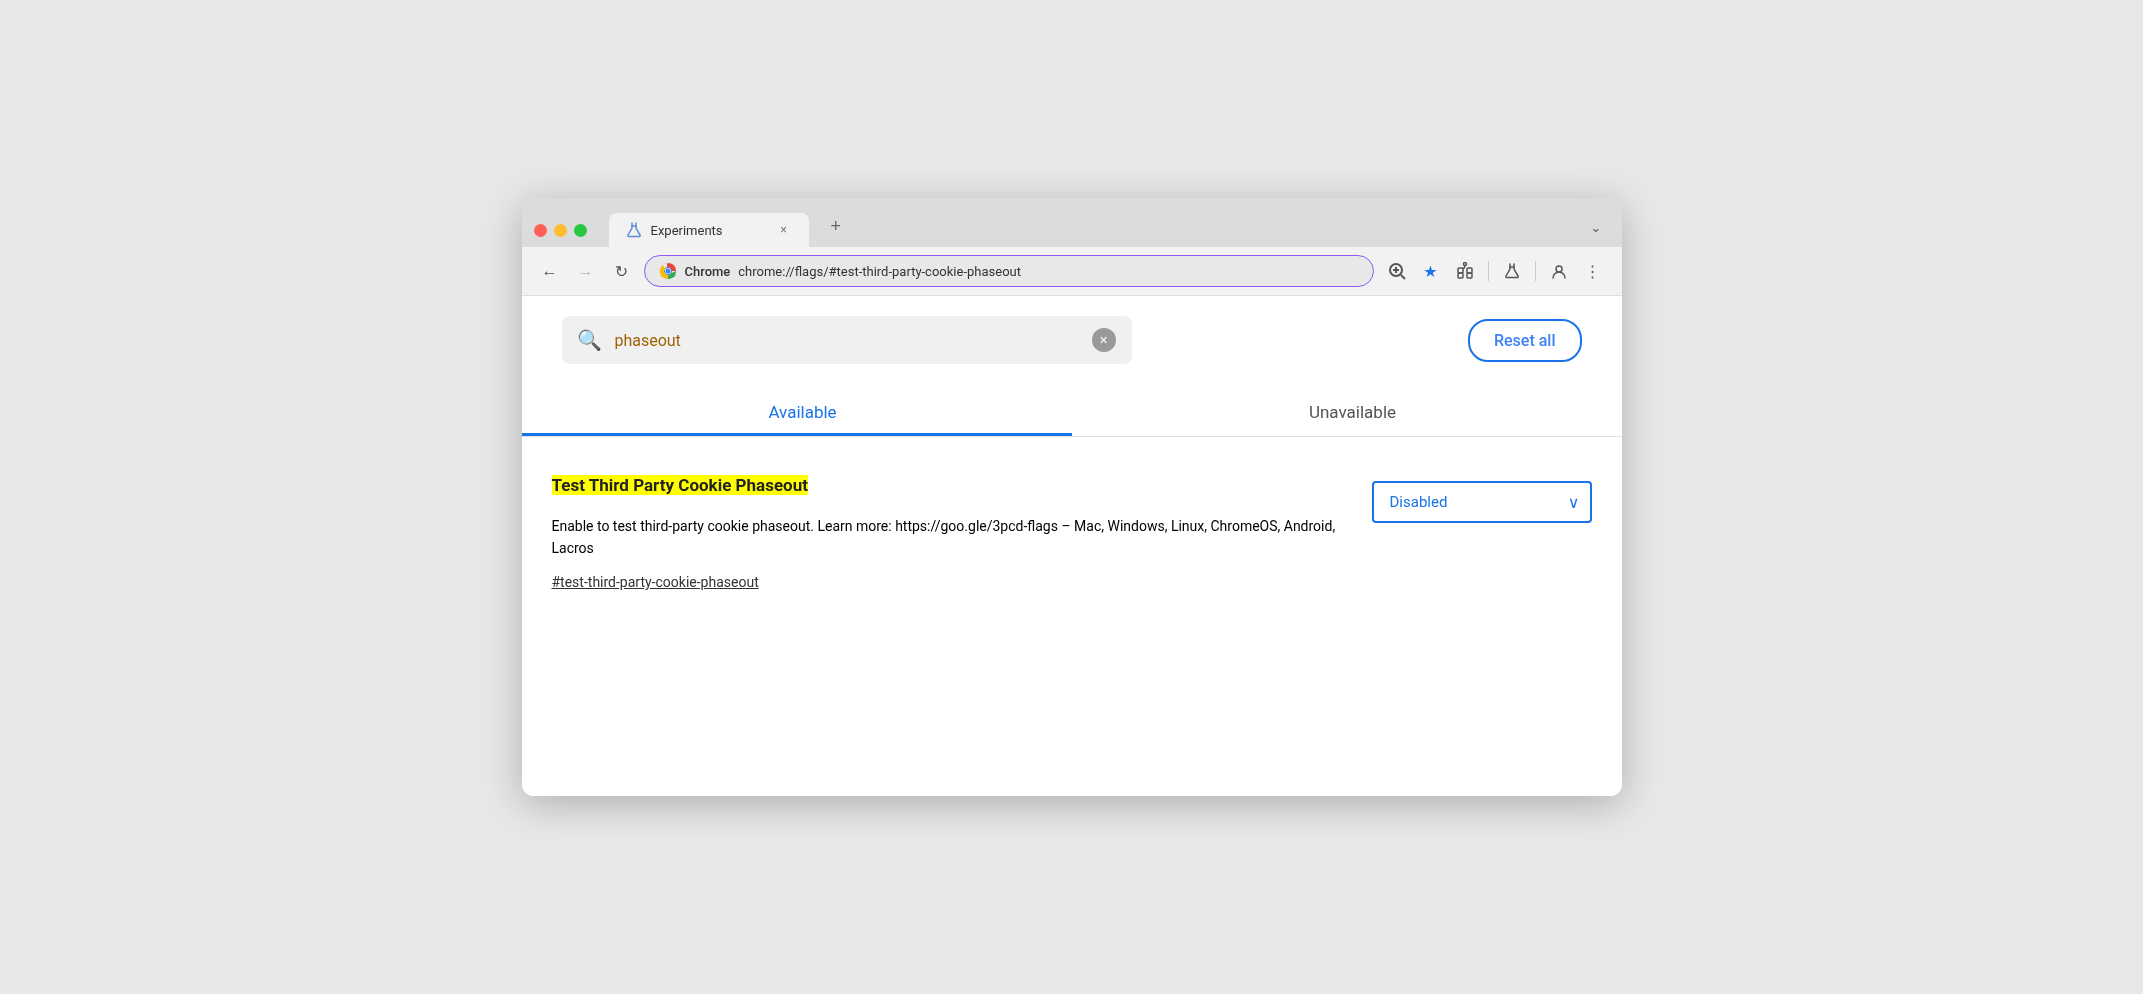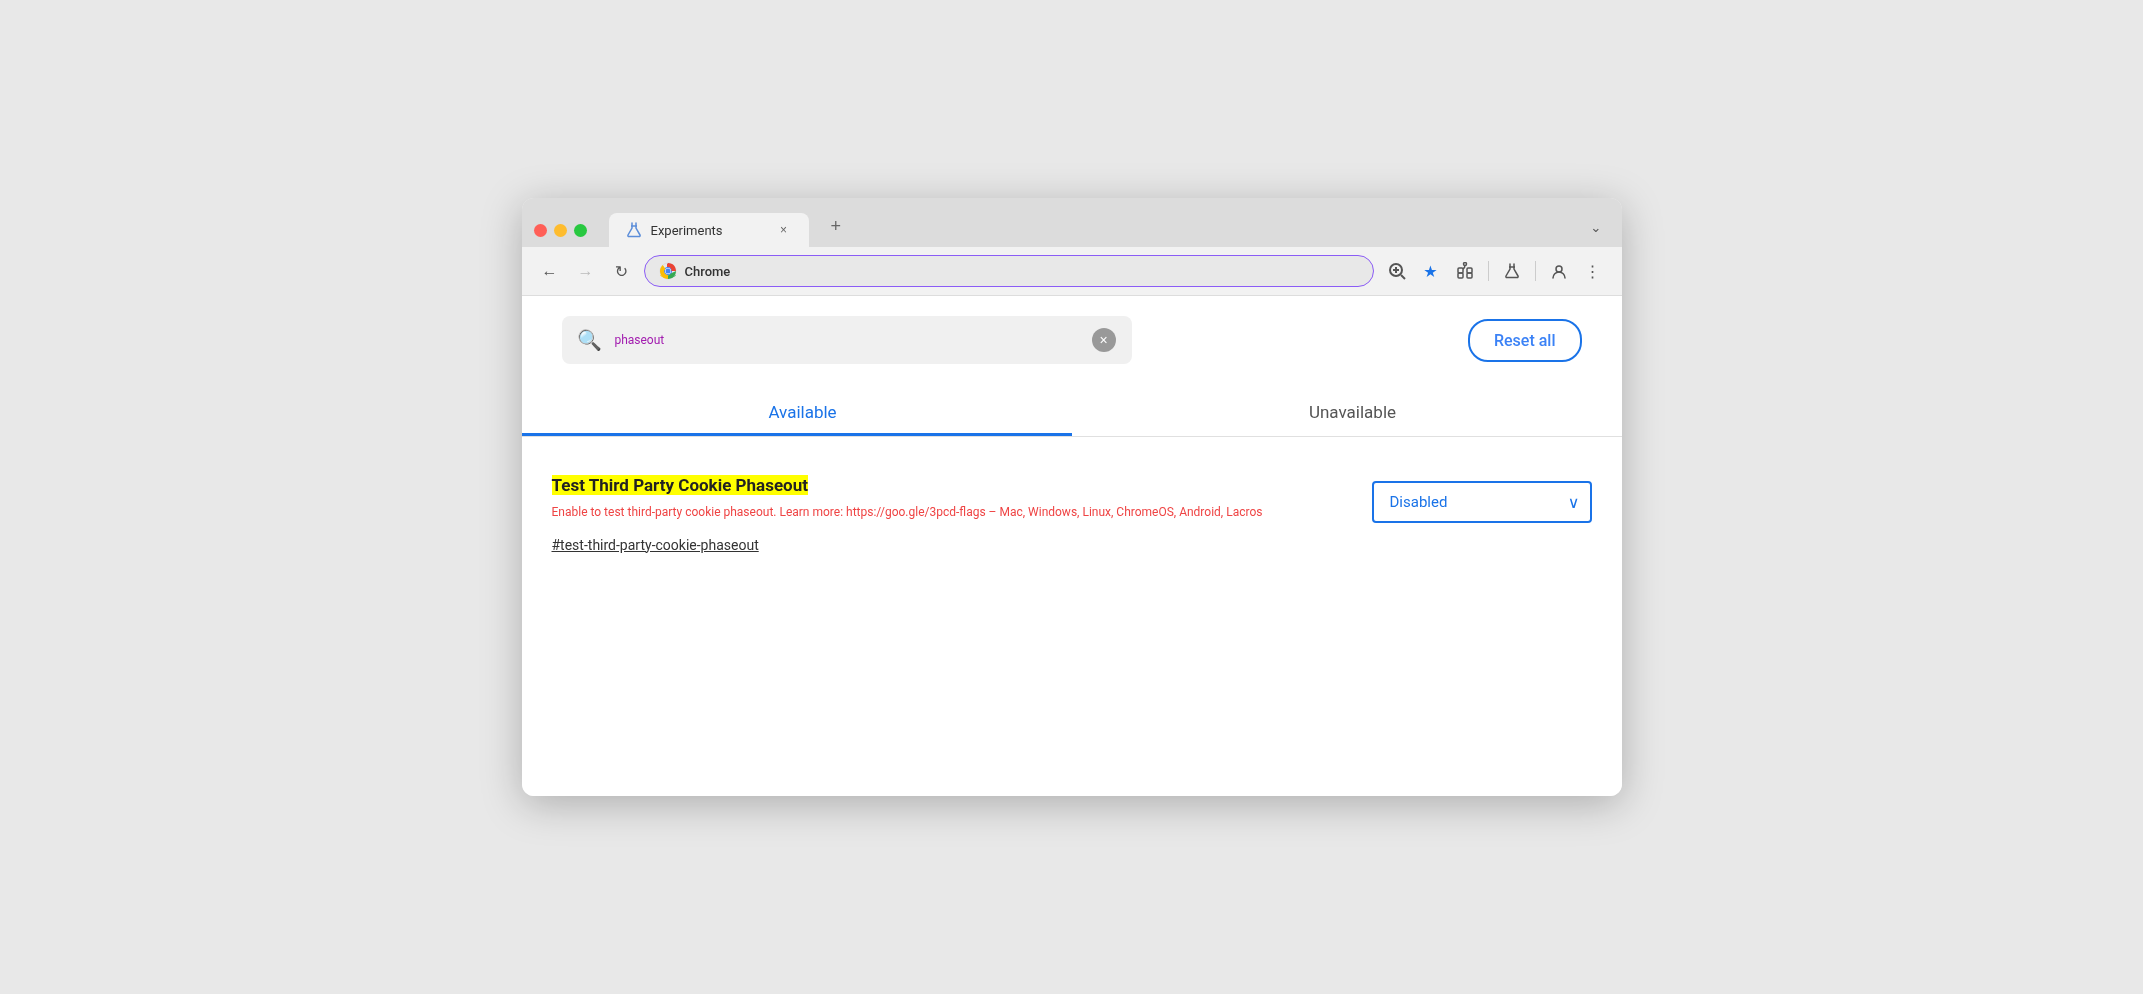--- a/index.html
+++ b/index.html
@@ -219,22 +219,22 @@
 
     .search-icon {
       font-size: 20px;
       color: #666;
     }
 
     .search-input {
       background: transparent;
       border: none;
       outline: none;
-      font-size: 12px;
-      color: #a21caf;
+      font-size: 16px;
+      color: #a16207;
       flex: 1;
       font-family: inherit;
     }
 
     .search-clear {
       background: transparent;
       border: none;
       cursor: pointer;
       width: 24px;
       height: 24px;
@@ -309,23 +309,23 @@
     .flag-title {
       font-size: 17px;
       font-weight: 700;
       color: #222;
       background: yellow;
       display: inline;
       line-height: 1.5;
     }
 
     .flag-description {
-      font-size: 12px;
-      color: #ef4444;
-      margin-top: 4px;
+      font-size: 14px;
+      color: #000000;
+      margin-top: 16px;
       line-height: 1.6;
     }
 
     .flag-link {
       display: block;
       font-size: 14px;
       color: #333;
       text-decoration: underline;
       margin-top: 15px;
       cursor: pointer;
@@ -416,20 +416,21 @@
           <circle cx="9" cy="9" r="8" fill="none" stroke="#ddd" stroke-width="1"></circle>
           <circle cx="9" cy="9" r="3" fill="#4285f4"></circle>
           <path d="M9 1 C13.9 1 17 4.6 17 9 L12.5 9 C12.5 6.5 10.9 5 9 5 Z" fill="#ea4335"></path>
           <path d="M17 9 C17 13.4 13.9 17 9 17 L6.75 13 C8.2 13.8 10.4 13.4 11.8 11.5 Z" fill="#34a853"></path>
           <path d="M9 17 C4.1 17 1 13.4 1 9 C1 6.6 2.1 4.5 3.8 3 L6.5 7 C5.5 7.9 5 8.9 5 9 C5 11.2 6.8 13 9 13 Z" fill="#fbbc04"></path>
           <circle cx="9" cy="9" r="3" fill="white"></circle>
           <circle cx="9" cy="9" r="2.5" fill="#4285f4"></circle>
         </svg>
       </span>
       <span class="address-chrome-label">Chrome</span>
+      <span class="address-url">chrome://flags/#test-third-party-cookie-phaseout</span>
     </div>
 
     <div class="nav-icons">
       <button class="nav-icon-btn" title="Zoom">
         <svg width="18" height="18" viewBox="0 0 18 18" fill="none" stroke="currentColor" stroke-width="2">
           <circle cx="8" cy="8" r="6"></circle>
           <line x1="13" y1="13" x2="17" y2="17"></line>
           <line x1="5" y1="8" x2="11" y2="8"></line>
           <line x1="8" y1="5" x2="8" y2="11"></line>
         </svg>

